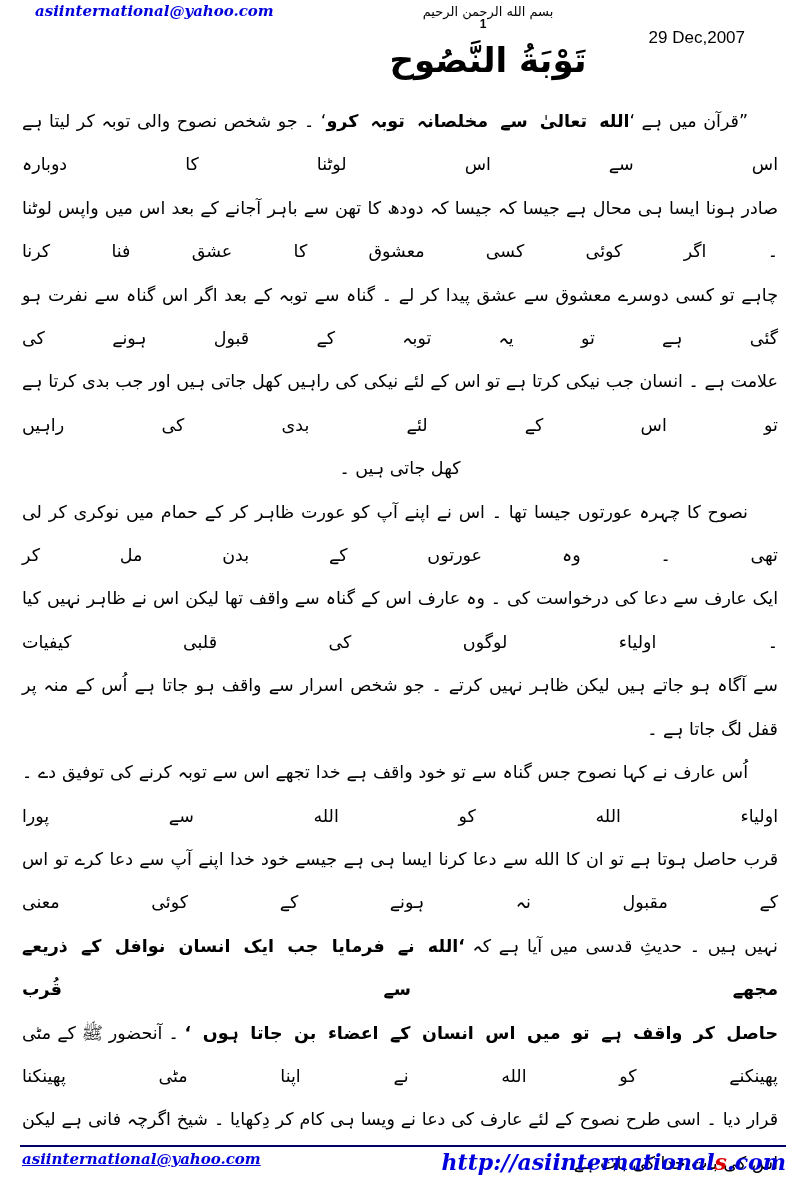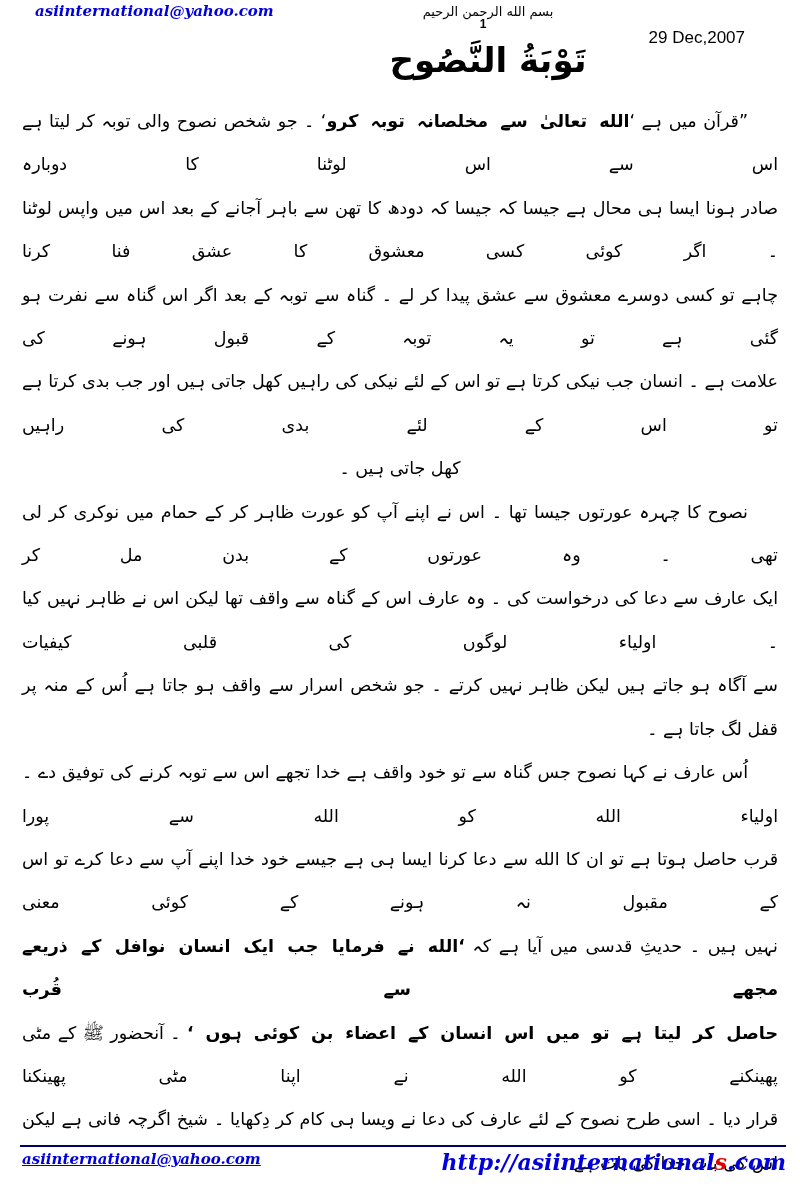--- a/index.html
+++ b/index.html
@@ -84,21 +84,21 @@
     </div>
     <div class="para">
       <div class="line first"><span>نصوح کا چہرہ عورتوں جیسا تھا ۔ اس نے اپنے آپ کو عورت ظاہر کر کے حمام میں نوکری کر لی تھی ۔ وہ عورتوں کے بدن مل کر</span></div>
       <div class="line"><span>ایک عارف سے دعا کی درخواست کی ۔ وہ عارف اس کے گناہ سے واقف تھا لیکن اس نے ظاہر نہیں کیا ۔ اولیاء لوگوں کی قلبی کیفیات</span></div>
       <div class="line al-right"><span>سے آگاہ ہو جاتے ہیں لیکن ظاہر نہیں کرتے ۔ جو شخص اسرار سے واقف ہو جاتا ہے اُس کے منہ پر قفل لگ جاتا ہے ۔</span></div>
     </div>
     <div class="para">
       <div class="line first"><span>اُس عارف نے کہا نصوح جس گناہ سے تو خود واقف ہے خدا تجھے اس سے توبہ کرنے کی توفیق دے ۔ اولیاء الله کو الله سے پورا</span></div>
       <div class="line"><span>قرب حاصل ہوتا ہے تو ان کا الله سے دعا کرنا ایسا ہی ہے جیسے خود خدا اپنے آپ سے دعا کرے تو اس کے مقبول نہ ہونے کے کوئی معنی</span></div>
       <div class="line"><span>نہیں ہیں ۔ حدیثِ قدسی میں آیا ہے کہ </span><span class="bold-naskh">‘الله نے فرمایا جب ایک انسان نوافل کے ذریعے مجھے سے قُرب</span></div>
-      <div class="line"><span class="bold-naskh">حاصل کر لیتا ہے تو میں اس انسان کے اعضاء بن کوئی ہوں ‘</span><span> ۔ آنحضور ﷺ کے مٹی پھینکنے کو الله نے اپنا مٹی پھینکنا</span></div>
+      <div class="line"><span class="bold-naskh">حاصل کر واقف ہے تو میں اس انسان کے اعضاء بن جاتا ہوں ‘</span><span> ۔ آنحضور ﷺ کے مٹی پھینکنے کو الله نے اپنا مٹی پھینکنا</span></div>
       <div class="line al-right"><span>قرار دیا ۔ اسی طرح نصوح کے لئے عارف کی دعا نے ویسا ہی کام کر دِکھایا ۔ شیخ اگرچہ فانی ہے لیکن اس کی بات خدا کی بات ہے ۔</span></div>
     </div>
   </div>
 
 <div class="footer-rule"></div>
 
 <a class="ftr-email" href="#">asiinternational@yahoo.com</a>
 
 <a class="ftr-url" href="#"><span>http://asiinternational</span><span class="red-s">s</span><span>.com</span></a>
 

